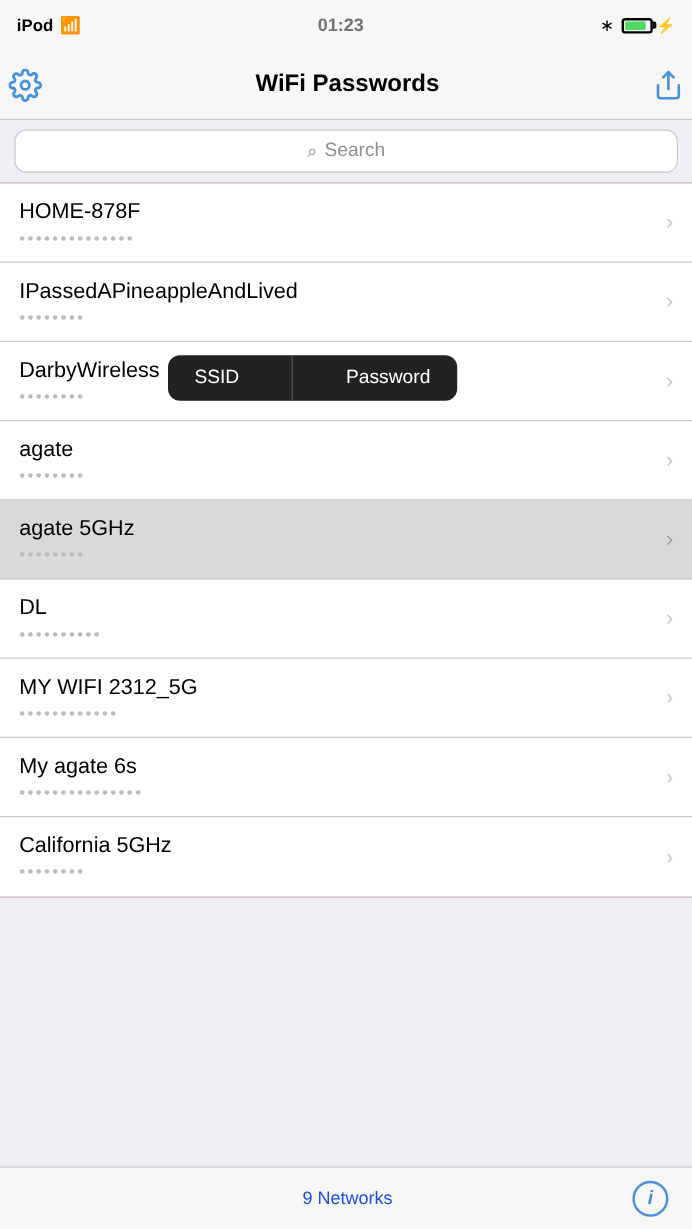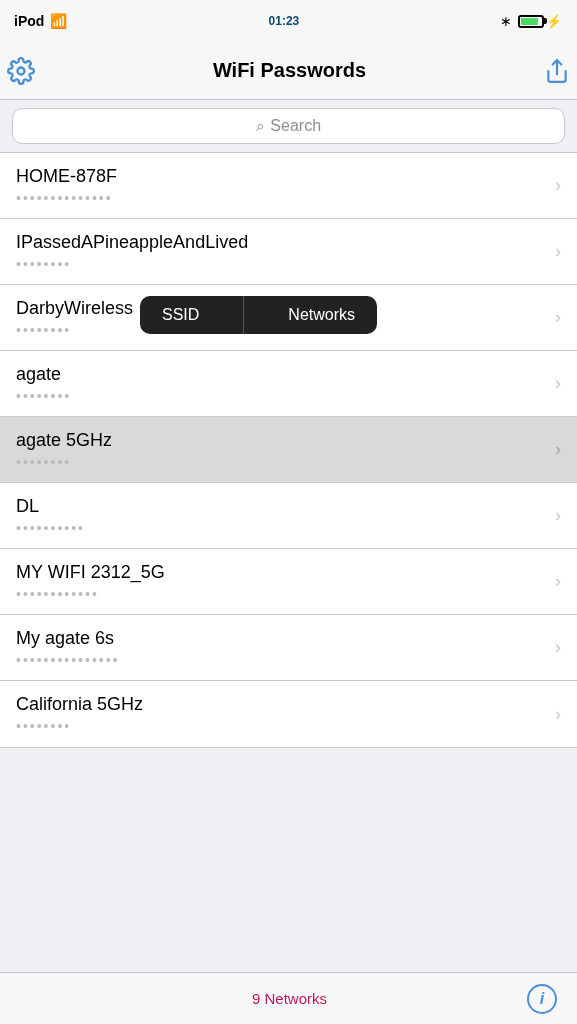--- a/index.html
+++ b/index.html
@@ -23,23 +23,23 @@
     }
     .status-left {
       display: flex;
       align-items: center;
       gap: 6px;
       font-size: 14px;
       font-weight: 600;
       color: #000;
     }
     .status-center {
-      font-size: 12px;
+      font-size: 15px;
       font-weight: 600;
-      color: #0c4a6e;
+      color: #737373;
     }
     .status-right {
       display: flex;
       align-items: center;
       gap: 6px;
     }
     .battery-container {
       display: flex;
       align-items: center;
       gap: 3px;
@@ -227,21 +227,21 @@
       display: flex;
       align-items: center;
       justify-content: space-between;
       padding: 0 20px;
     }
     .footer-spacer {
       width: 32px;
     }
     .footer-label {
       font-size: 15px;
-      color: #be185d;
+      color: #1d4ed8;
       text-align: center;
       flex: 1;
     }
     .info-btn {
       width: 30px;
       height: 30px;
       border-radius: 50%;
       border: 2px solid #4a90d9;
       background: none;
       color: #4a90d9;
@@ -333,21 +333,21 @@
     <div class="list-item tooltip-wrapper">
       <div class="list-item-content">
         <span class="list-item-title">agate</span>
         <span class="list-item-subtitle">••••••••</span>
       </div>
       <span class="chevron">›</span>
 
       <div class="tooltip">
         <button class="tooltip-btn">SSID</button>
         <div class="tooltip-divider"></div>
-        <button class="tooltip-btn">Networks</button>
+        <button class="tooltip-btn">Password</button>
       </div>
     </div>
 
     <div class="list-item selected">
       <div class="list-item-content">
         <span class="list-item-title">agate 5GHz</span>
         <span class="list-item-subtitle">••••••••</span>
       </div>
       <span class="chevron" style="color:#a0a0a5;">›</span>
     </div>

